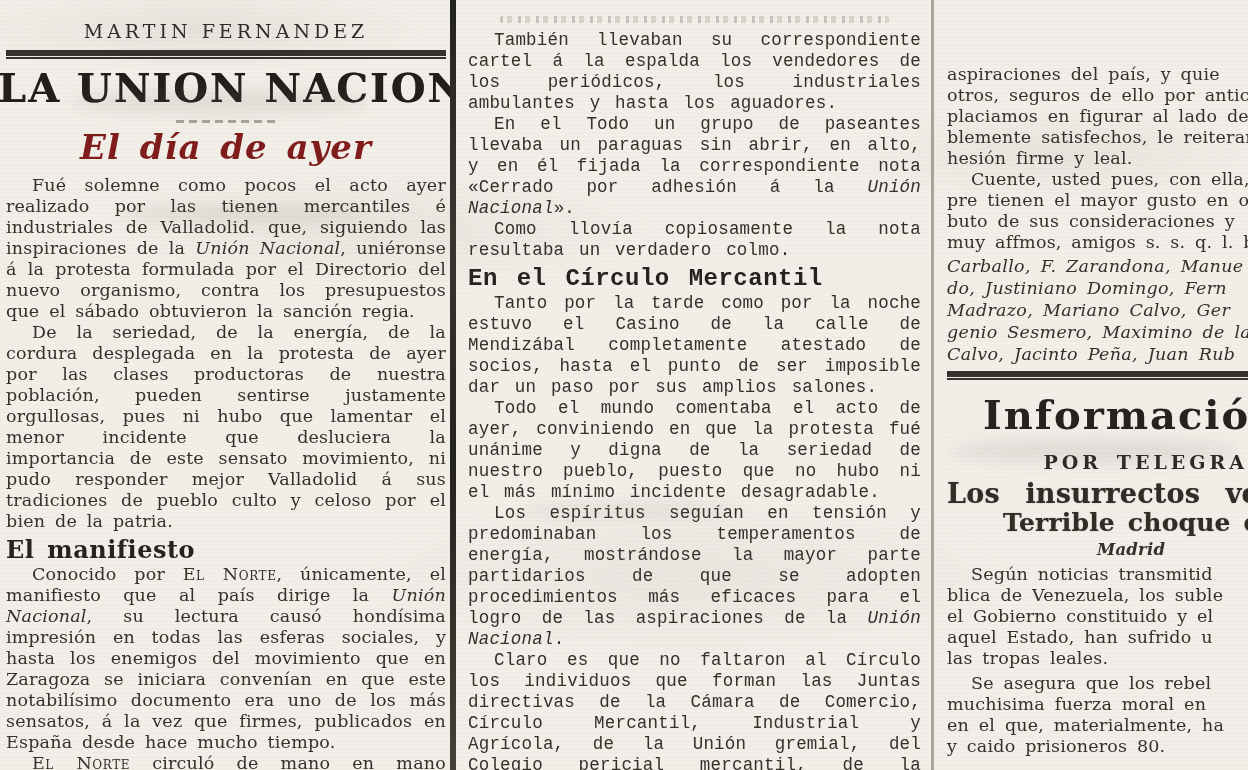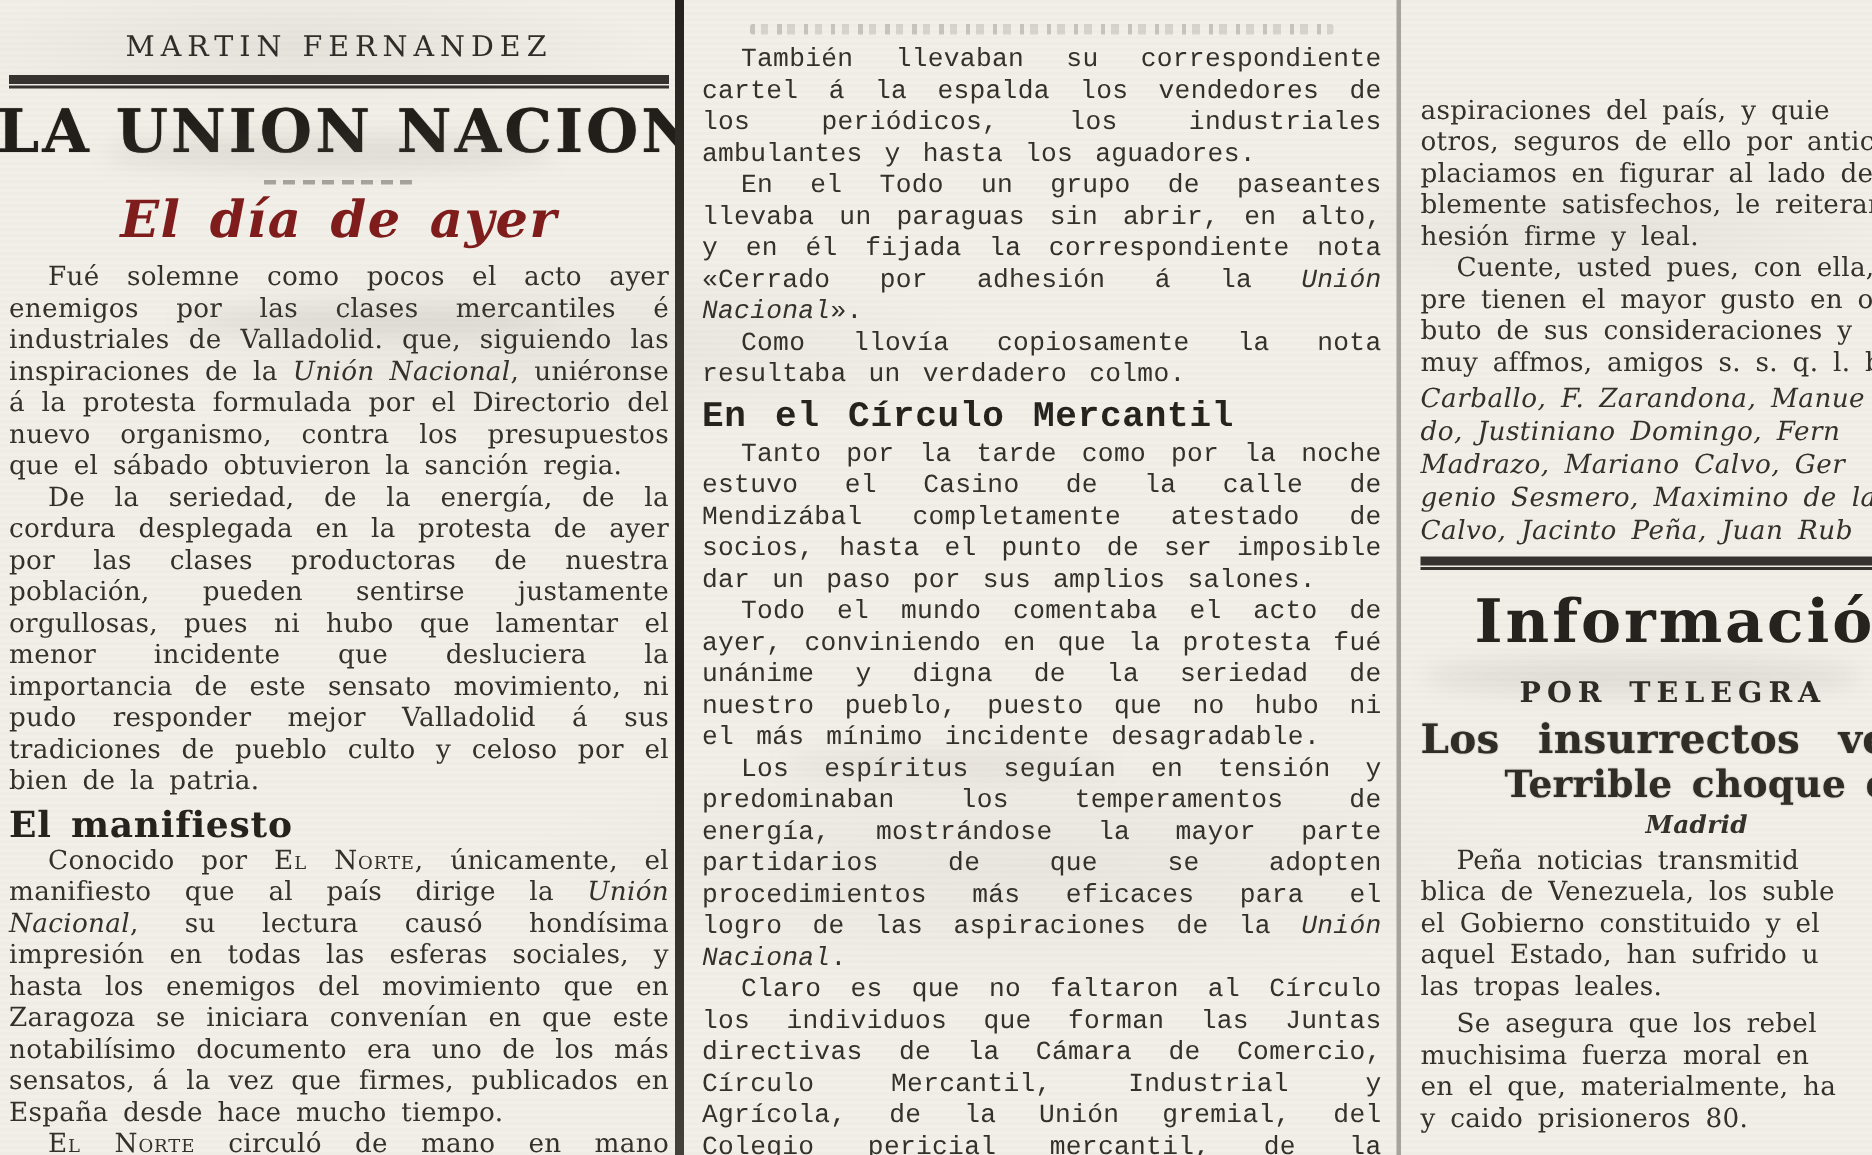--- a/index.html
+++ b/index.html
@@ -63,21 +63,21 @@
   .frag{white-space:pre;margin:0;}
   .frag.indent{text-indent:24px;}
   .sigs{white-space:pre;font-style:italic;letter-spacing:.3px;margin:2px 0 6px;line-height:22px;}
   .right-rule{margin:6px 0 10px;}
   .headline-info{
     font-size:40px;font-weight:700;letter-spacing:2px;white-space:nowrap;
     padding-left:36px;color:#26231f;line-height:50px;margin:2px 0 12px;
   }
   .kicker{
     font-size:19px;font-weight:700;letter-spacing:4px;white-space:nowrap;
-    padding-left:66px;margin:4px 0 10px;color:#2c2925;
+    padding-left:66px;margin:4px 0 10px;color:#2c2925;text-align:right;
   }
   .subhead-1{
     font-size:27px;font-weight:700;white-space:nowrap;word-spacing:16px;
     margin:0 0 8px;color:#302c26;text-shadow:0 0 1px rgba(48,44,38,.55);
   }
   .subhead-2{
     font-size:25px;font-weight:700;white-space:nowrap;padding-left:56px;
     margin:0 0 6px;color:#302c26;text-shadow:0 0 1px rgba(48,44,38,.5);
   }
   .dateline{font-style:italic;font-size:16.5px;font-weight:700;margin:0 0 2px 150px;}
@@ -88,21 +88,21 @@
 </head>
 <body>
 
 <div class="col col-left">
   <div class="byline">MARTIN FERNANDEZ</div>
   <div class="bar-rule"></div>
   <div class="headline-main">LA UNION NACIONAL</div>
   <div class="orn"></div>
   <div class="subheadline">El día de ayer</div>
   <div class="body-text">
-    <p class="para"><span>Fué solemne como pocos el acto ayer enemigos por las clases mercantiles é industriales de Valladolid. que, siguiendo las inspiraciones de la </span><span class="i">Unión Nacional</span><span>, uniéronse á la protesta formulada por el Directorio del nuevo organismo, contra los presupuestos que el sábado obtuvieron la sanción regia.</span></p>
+    <p class="para"><span>Fué solemne como pocos el acto ayer realizado por las tienen mercantiles é industriales de Valladolid. que, siguiendo las inspiraciones de la </span><span class="i">Unión Nacional</span><span>, uniéronse á la protesta formulada por el Directorio del nuevo organismo, contra los presupuestos que el sábado obtuvieron la sanción regia.</span></p>
     <p class="para"><span>De la seriedad, de la energía, de la cordura desplegada en la protesta de ayer por las clases productoras de nuestra población, pueden sentirse justamente orgullosas, pues ni hubo que lamentar el menor incidente que desluciera la importancia de este sensato movimiento, ni pudo responder mejor Valladolid á sus tradiciones de pueblo culto y celoso por el bien de la patria.</span></p>
     <div class="sec-heading">El manifiesto</div>
     <p class="para"><span>Conocido por </span><span class="sc">El Norte</span><span>, únicamente, el manifiesto que al país dirige la </span><span class="i">Unión Nacional</span><span>, su lectura causó hondísima impresión en todas las esferas sociales, y hasta los enemigos del movimiento que en Zaragoza se iniciara convenían en que este notabilísimo documento era uno de los más sensatos, á la vez que firmes, publicados en España desde hace mucho tiempo.</span></p>
     <p class="para"><span class="sc">El Norte</span><span> circuló de mano en mano durante las primeras horas de la mañana; se leyó el</span></p>
   </div>
 </div>
 
 <div class="divider divider-1"></div>
 
 <div class="col col-mid">
@@ -136,21 +136,21 @@
 do, Justiniano Domingo, Fern
 Madrazo, Mariano Calvo, Ger
 genio Sesmero, Maximino de la
 Calvo, Jacinto Peña, Juan Rub</div>
     <div class="bar-rule right-rule"></div>
     <div class="headline-info">Información d</div>
     <div class="kicker">POR TELEGRA</div>
     <div class="subhead-1">Los insurrectos vez</div>
     <div class="subhead-2">Terrible choque de</div>
     <div class="dateline">Madrid</div>
-    <p class="frag indent news">Peña noticias transmitid
+    <p class="frag indent news">Según noticias transmitid
 blica de Venezuela, los suble
 el Gobierno constituido y el
 aquel Estado, han sufrido u
 las tropas leales.</p>
     <p class="frag indent news">Se asegura que los rebel
 muchisima fuerza moral en
 en el que, materialmente, ha
 y caido prisioneros 80.</p>
   </div>
 </div>

